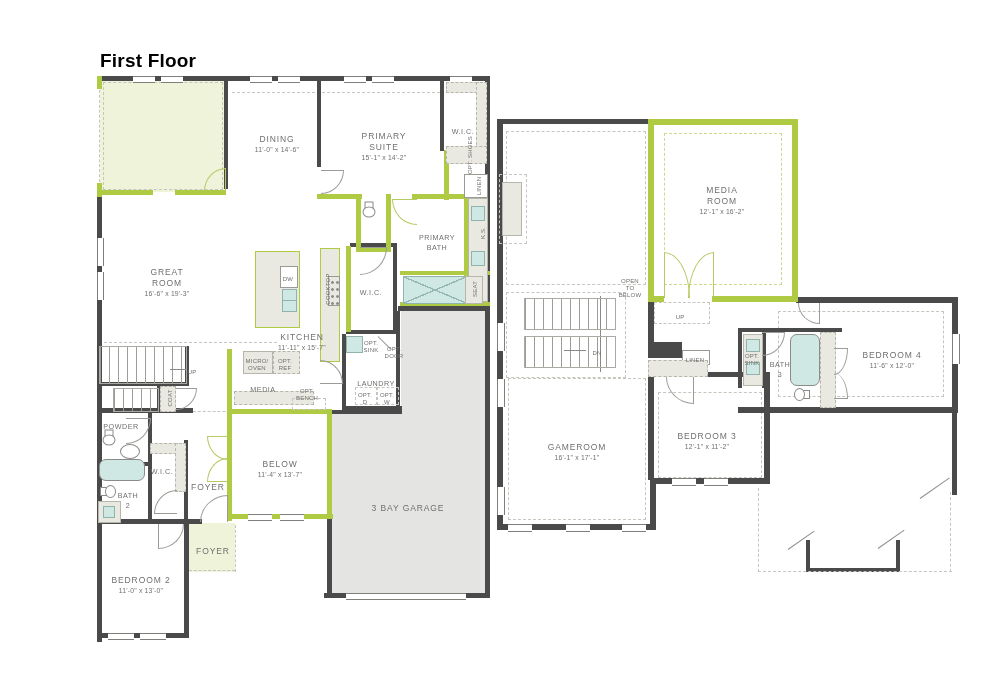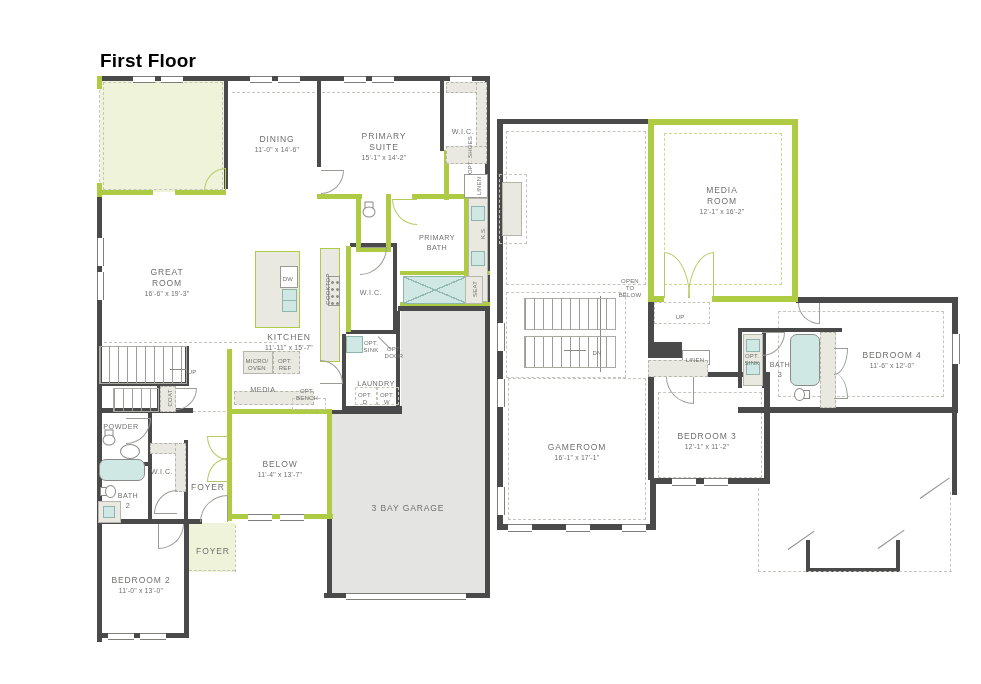--- a/index.html
+++ b/index.html
@@ -203,21 +203,21 @@
       <span>SEAT</span></div>
     <div class="a lbl sm" style="left:437px;top:238px">
       <span>PRIMARY
 BATH</span></div>
     <div class="a lbl sm" style="left:371px;top:288px">
       <span>W.I.C.</span></div>
     <div class="a lbl" style="left:167px;top:277px">
       <span>GREAT
 ROOM</span>
       <span class="dims">16'-6" x 19'-3"</span></div>
-    <div class="a lbl" style="left:289px;top:337px">
+    <div class="a lbl" style="left:302px;top:337px">
       <span>KITCHEN</span>
       <span class="dims">11'-11" x 15'-7"</span></div>
     <div class="a lbl tiny" style="left:288px;top:276px">
       <span>DW</span></div>
     <div class="a lbl tiny v" style="left:325px;top:289px">
       <span>COOKTOP</span></div>
     <div class="a lbl tiny" style="left:257px;top:361px">
       <span>MICRO/
 OVEN</span></div>
     <div class="a lbl tiny" style="left:285px;top:361px">

